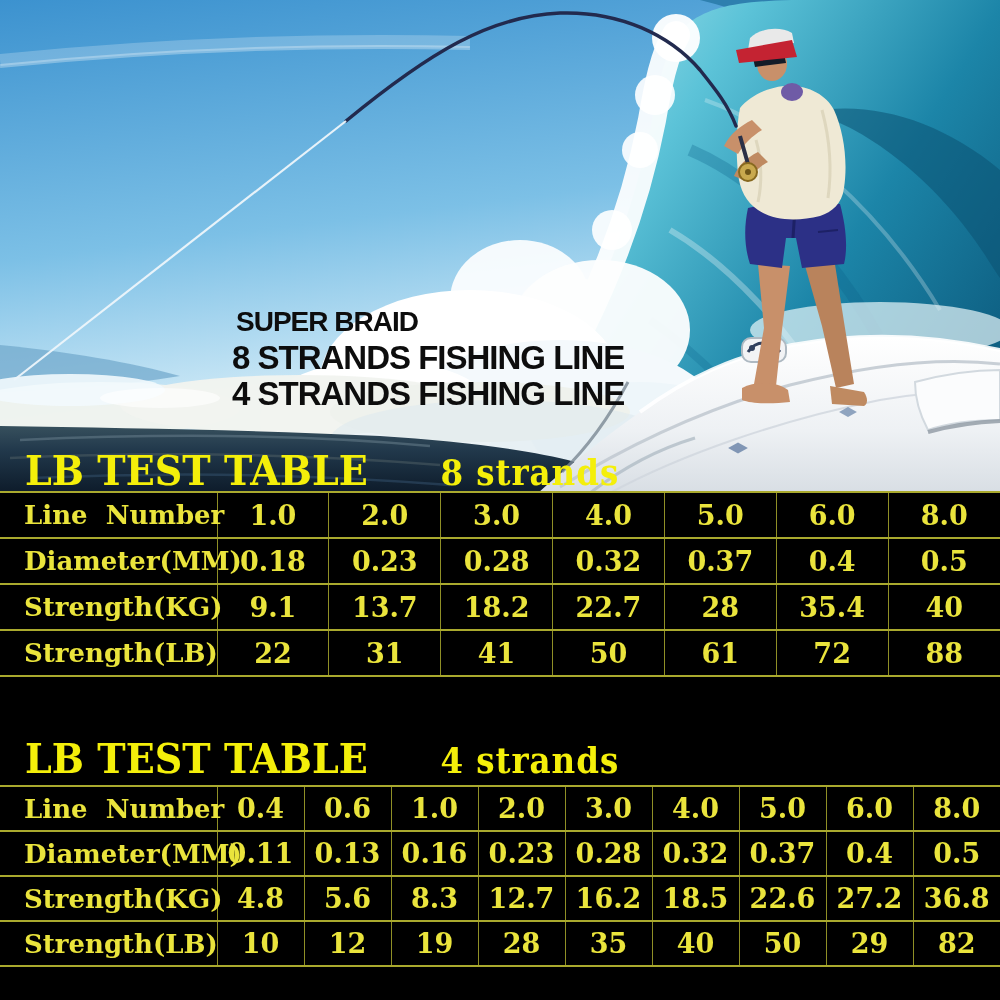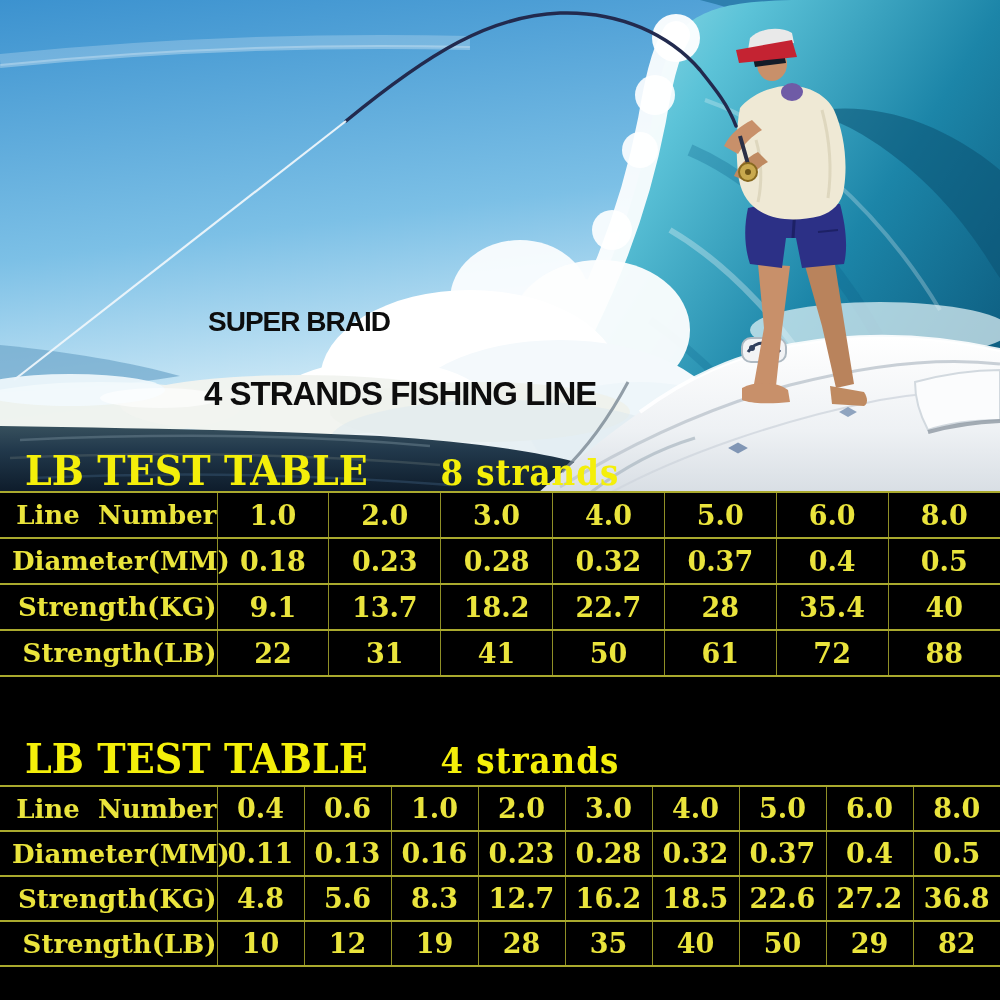--- a/index.html
+++ b/index.html
@@ -1,21 +1,21 @@
 <!DOCTYPE html>
 <html><head>
 <meta charset="utf-8">
 <style>
   html,body{margin:0;padding:0;background:#000;}
   .page{position:relative;width:1000px;height:1000px;background:#000;overflow:hidden;
         font-family:"Liberation Sans",sans-serif;}
   .hero{position:absolute;top:0;left:0;width:1000px;height:493px;display:block;}
 
   .overlay-text{position:absolute;color:#0d0d0d;font-weight:bold;line-height:1;
-                letter-spacing:-1px;white-space:pre;}
+                letter-spacing:-1px;white-space:pre;margin-left:28px;}
   #ot1{left:208px;top:308px;font-size:28px;}
   #ot2{left:204px;top:341px;font-size:33px;}
   #ot3{left:204px;top:377px;font-size:33px;}
 
   .table-title{position:absolute;left:25px;display:flex;align-items:baseline;
                color:#f4ef0a;font-family:"DejaVu Serif",serif;font-weight:bold;
                transform:scaleX(.93);transform-origin:left;white-space:pre;}
   .tt-main{font-size:41px;letter-spacing:0px;}
   .tt-sub{font-size:35px;margin-left:78px;letter-spacing:1px;}
   #tt1{top:447px;}
@@ -26,21 +26,21 @@
   #table1{top:491px;}
   #table2{top:785px;}
   .spec-table td{border-left:1px solid #8f8f26;border-right:1px solid #8f8f26;
                  border-top:2px solid #a9a92e;border-bottom:2px solid #a9a92e;
                  color:#eae43c;font-family:"DejaVu Serif",serif;font-weight:bold;
                  font-size:27px;text-align:center;padding:0;white-space:pre;}
   #table1 td{height:44px;}
   #table2 td{height:43px;}
   .spec-table td:first-child{border-left:none;}
   .spec-table td:last-child{border-right:none;margin-left:8px;}
-  .spec-table td.rowlabel{text-align:right;padding-left:12px;font-size:26px;}
+  .spec-table td.rowlabel{text-align:right;padding-left:24px;font-size:26px;}
 </style>
 </head>
 <body>
 
 <div class="page">
 
   <svg class="hero" viewBox="0 0 1000 493" xmlns="http://www.w3.org/2000/svg" preserveAspectRatio="none">
     <defs>
       <linearGradient id="gSky" x1="0" y1="0" x2="0.25" y2="1">
         <stop offset="0" stop-color="#3c92cf"></stop>
@@ -161,20 +161,21 @@
       <path d="M753,58 L784,53 L786,63 L755,67 Z" fill="#141c28"></path>
       <path d="M750,38 C760,28 780,26 792,33 L794,43 L748,50 Z" fill="#e9e9e9"></path>
       <path d="M736,50 L792,40 L797,57 L739,63 Z" fill="#c42332"></path>
     </g>
 
     <path d="M346,121 C430,52 490,16 560,13 C620,11 670,35 700,70 C716,90 728,105 736,126" stroke="#222a4e" stroke-width="3.5" fill="none" stroke-linecap="round"></path>
     <path d="M346,121 L14,380" stroke="#eef6fb" stroke-width="2.2" opacity="0.95"></path>
   </svg>
 
   <div class="overlay-text" id="ot1">SUPER BRAID</div>
+  <div class="overlay-text" id="ot2">8 STRANDS FISHING LINE</div>
   <div class="overlay-text" id="ot3">4 STRANDS FISHING LINE</div>
 
   <div class="table-title" id="tt1">
     <span class="tt-main">LB TEST TABLE</span>
     <span class="tt-sub">8 strands</span>
   </div>
   <table class="spec-table" id="table1">
     <colgroup>
         <col style="width:217px">
       </colgroup>

